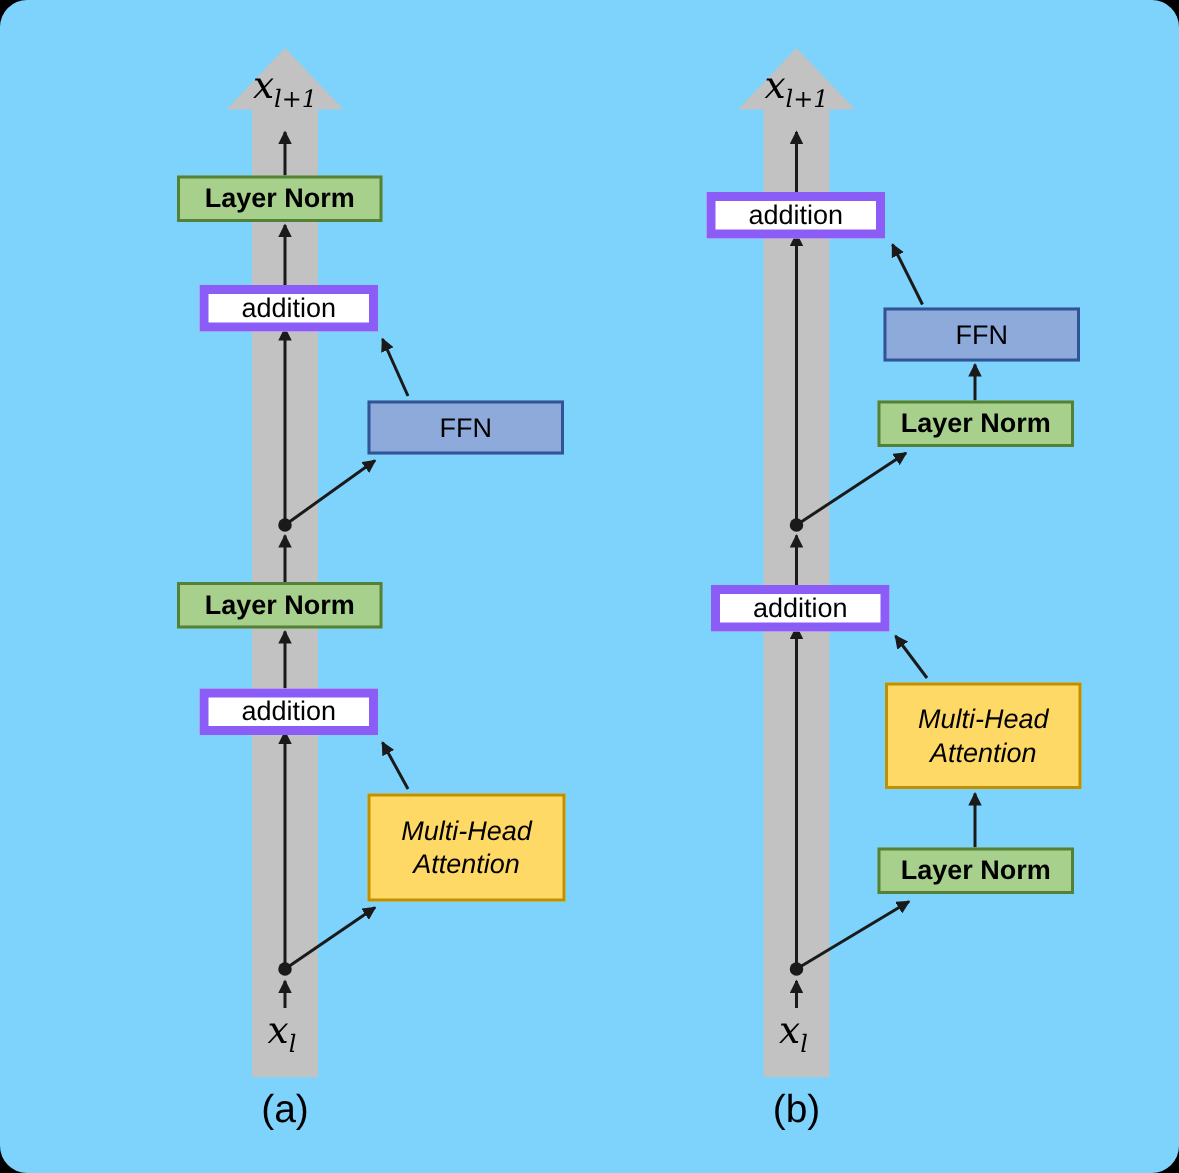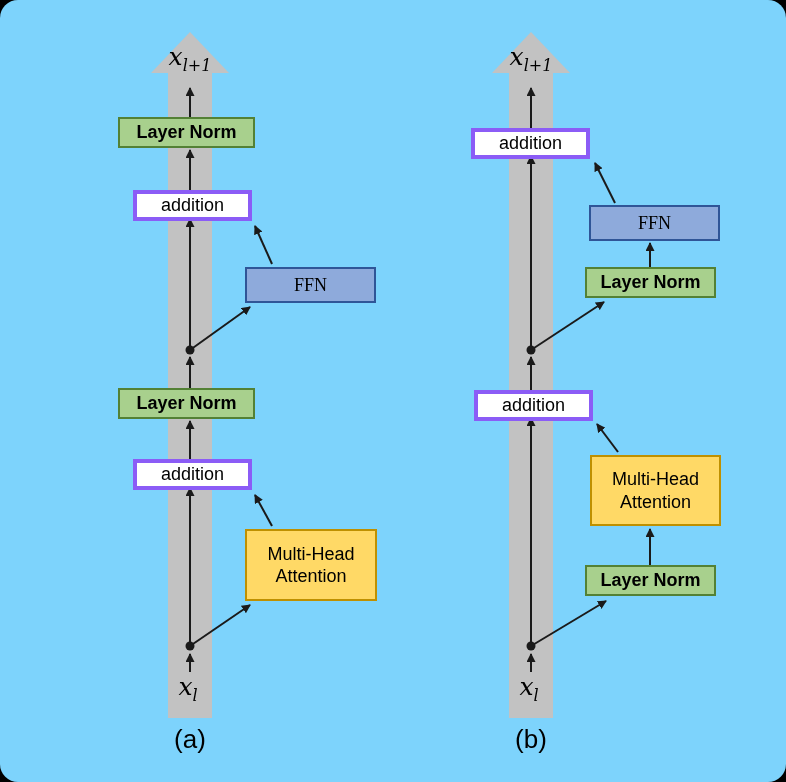--- a/index.html
+++ b/index.html
@@ -31,23 +31,23 @@
     display: flex;
     align-items: center;
     justify-content: center;
     text-align: center;
     font-size: 18px;
     line-height: 1.25;
     color: #000;
     z-index: 2;
   }
   .box.green  { background: var(--green-fill,  #a8d08d); border: 2px solid var(--green-border,  #538135); font-weight: bold; }
-  .box.blue   { background: var(--blue-fill,   #8eaadb); border: 2px solid var(--blue-border,   #2f5597); font-family: Liberation Serif, serif; }
-  .box.yellow { background: var(--yellow-fill, #ffd966); border: 2px solid var(--yellow-border, #bf9000); }
-  .box.white  { background: #ffffff;                     border: 4px solid #8b5cf6; }
+  .box.blue   { background: var(--blue-fill,   #8eaadb); border: 2px solid var(--blue-border,   #2f5597); }
+  .box.yellow { background: var(--yellow-fill, #ffd966); border: 2px solid var(--yellow-border, #bf9000); font-style: italic; }
+  .box.white  { background: #ffffff;                     border: 6px solid #8b5cf6; }
   .mathlabel {
     position: absolute;
     transform: translateX(-50%);
     font-family: "DejaVu Serif", serif;
     font-style: italic;
     font-size: 25px;
     color: #000;
     z-index: 3;
     white-space: nowrap;
   }

